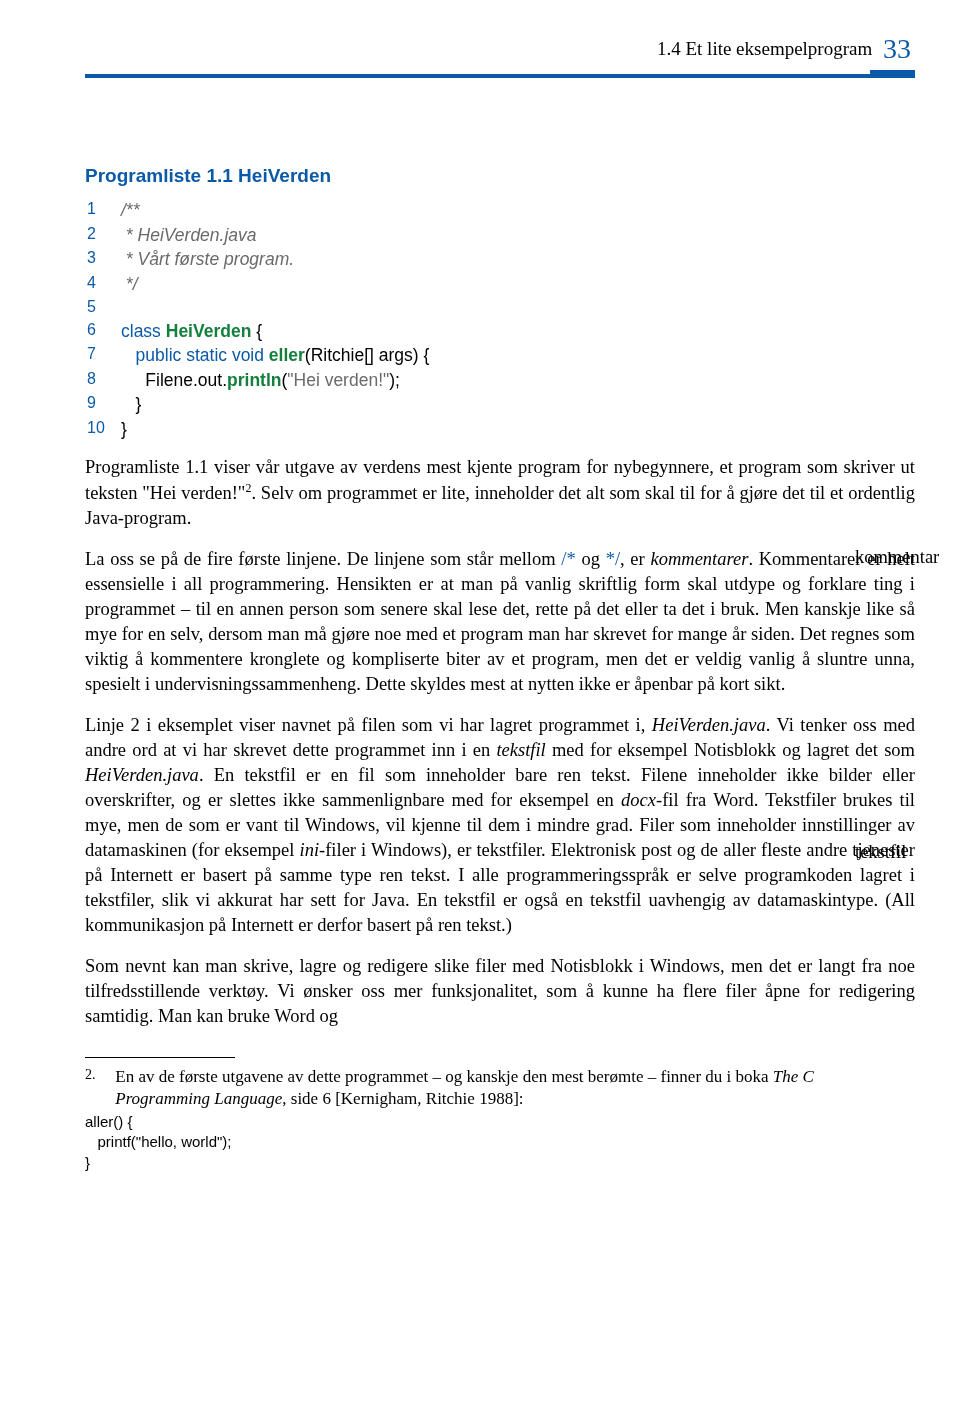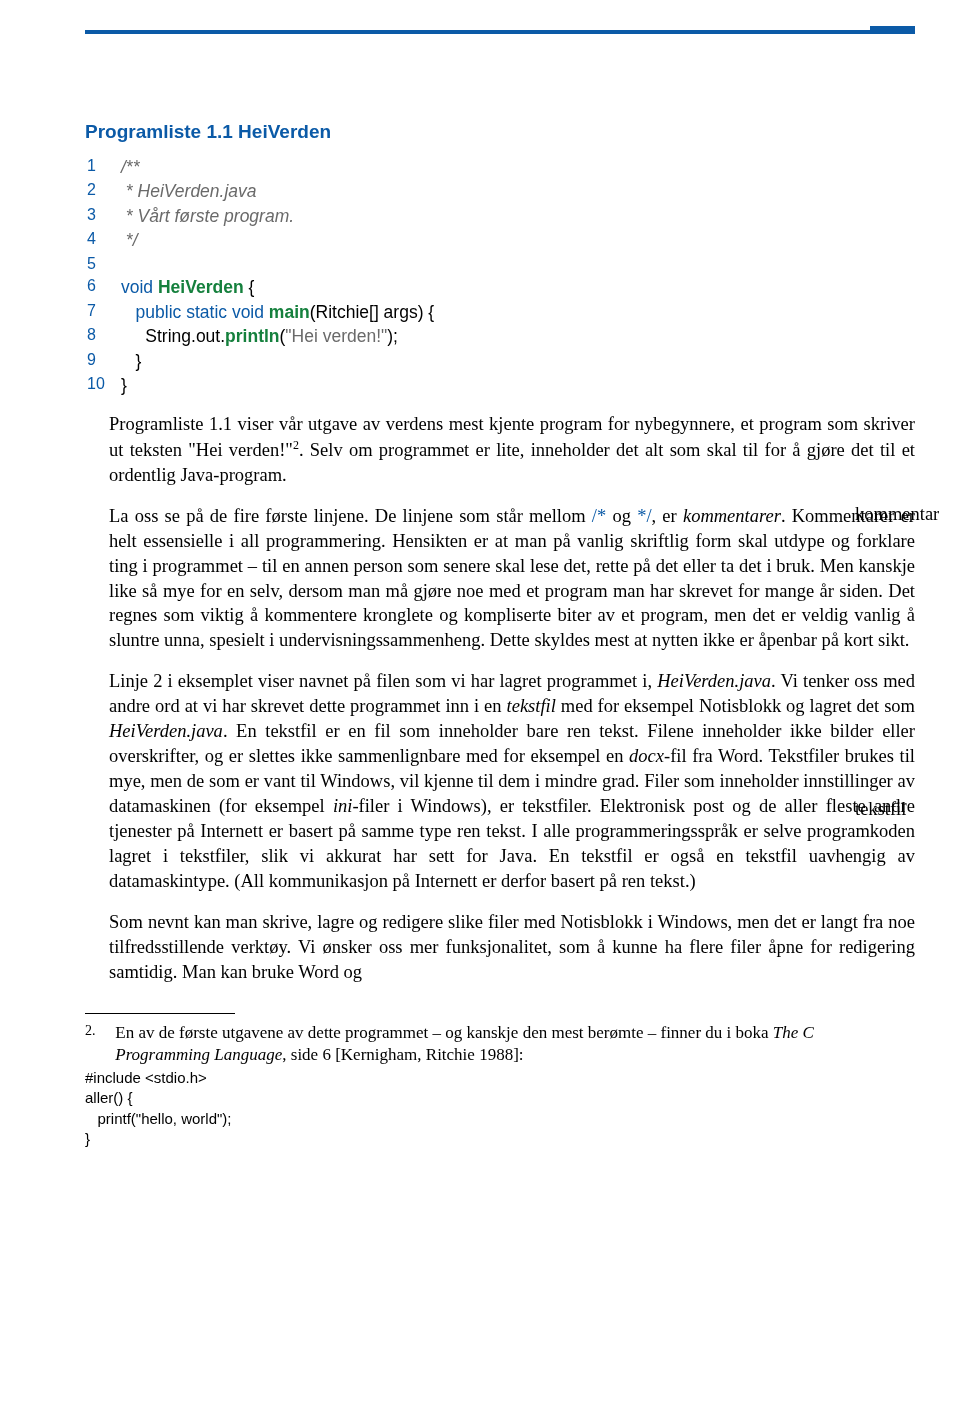--- a/index.html
+++ b/index.html
@@ -79,21 +79,20 @@
   .tok-string  { color: #6a6a6a; }
   .tok-ident   { color: #15803d; font-weight: bold; }
   .tok-plain   { color: #000; }
 
   .body-wrap {
     position: relative;
   }
   .body-text p {
     text-align: justify;
     margin-bottom: 16px;
-    margin-left: 24px;
   }
   .margin-note {
     position: absolute;
     left: 770px;
     width: 110px;
     font-size: 18.5px;
     text-align: left;
     color: #000;
   }
   .inline-blue { color: #0b5aa7; }
@@ -128,20 +127,24 @@
     margin-top: 2px;
     margin-left: 0;
     color: #000;
   }
   .footnote-code .fc-line { white-space: pre; }
 </style>
 </head>
 <body>
 
 <div class="header">
+  <div class="header-text">
+    <span>1.4  Et lite eksempelprogram</span>
+    <span class="header-num">33</span>
+  </div>
   <div class="header-rule"></div>
 </div>
 
 <div class="listing-title">Programliste 1.1 HeiVerden</div>
 
 <div class="code-listing">
   <div class="code-line">
     <span class="ln">1</span>
     <span class="code tok-comment">/**</span>
   </div>
@@ -156,29 +159,29 @@
   <div class="code-line">
     <span class="ln">4</span>
     <span class="code tok-comment"> */</span>
   </div>
   <div class="code-line">
     <span class="ln">5</span>
     <span class="code"></span>
   </div>
   <div class="code-line">
     <span class="ln">6</span>
-    <span class="code"><span class="tok-keyword">void</span><span class="tok-ident"> HeiVerden</span><span class="tok-plain"> {</span></span>
+    <span class="code"><span class="tok-keyword">class</span><span class="tok-ident"> HeiVerden</span><span class="tok-plain"> {</span></span>
   </div>
   <div class="code-line">
     <span class="ln">7</span>
-    <span class="code"><span class="tok-keyword">   public static void</span><span class="tok-ident"> main</span><span class="tok-plain">(Ritchie[] args) {</span></span>
+    <span class="code"><span class="tok-keyword">   public static void</span><span class="tok-ident"> eller</span><span class="tok-plain">(Ritchie[] args) {</span></span>
   </div>
   <div class="code-line">
     <span class="ln">8</span>
-    <span class="code"><span class="tok-plain">     String.out.</span><span class="tok-ident">println</span><span class="tok-plain">(</span><span class="tok-string">"Hei verden!"</span><span class="tok-plain">);</span></span>
+    <span class="code"><span class="tok-plain">     Filene.out.</span><span class="tok-ident">println</span><span class="tok-plain">(</span><span class="tok-string">"Hei verden!"</span><span class="tok-plain">);</span></span>
   </div>
   <div class="code-line">
     <span class="ln">9</span>
     <span class="code tok-plain">   }</span>
   </div>
   <div class="code-line">
     <span class="ln">10</span>
     <span class="code tok-plain">}</span>
   </div>
 </div>
@@ -210,18 +213,17 @@
 </div>
 
 <hr class="footnote-rule">
 
 <div class="footnote">
   <span class="fn-num">2.</span>
   <span class="fn-body">
     <span>En av de første utgavene av dette programmet – og kanskje den mest berømte – finner du i boka </span><span class="italic">The C Programming Language</span><span>, side 6  [Kernigham, Ritchie 1988]:</span>
   </span>
   <div class="footnote-code">
-    <div class="fc-line">#include &lt;stdio.h&gt;</div>
     <div class="fc-line">aller() {</div>
     <div class="fc-line">   printf("hello, world");</div>
     <div class="fc-line">}</div>
   </div>
 </div>
 
 </body></html>

